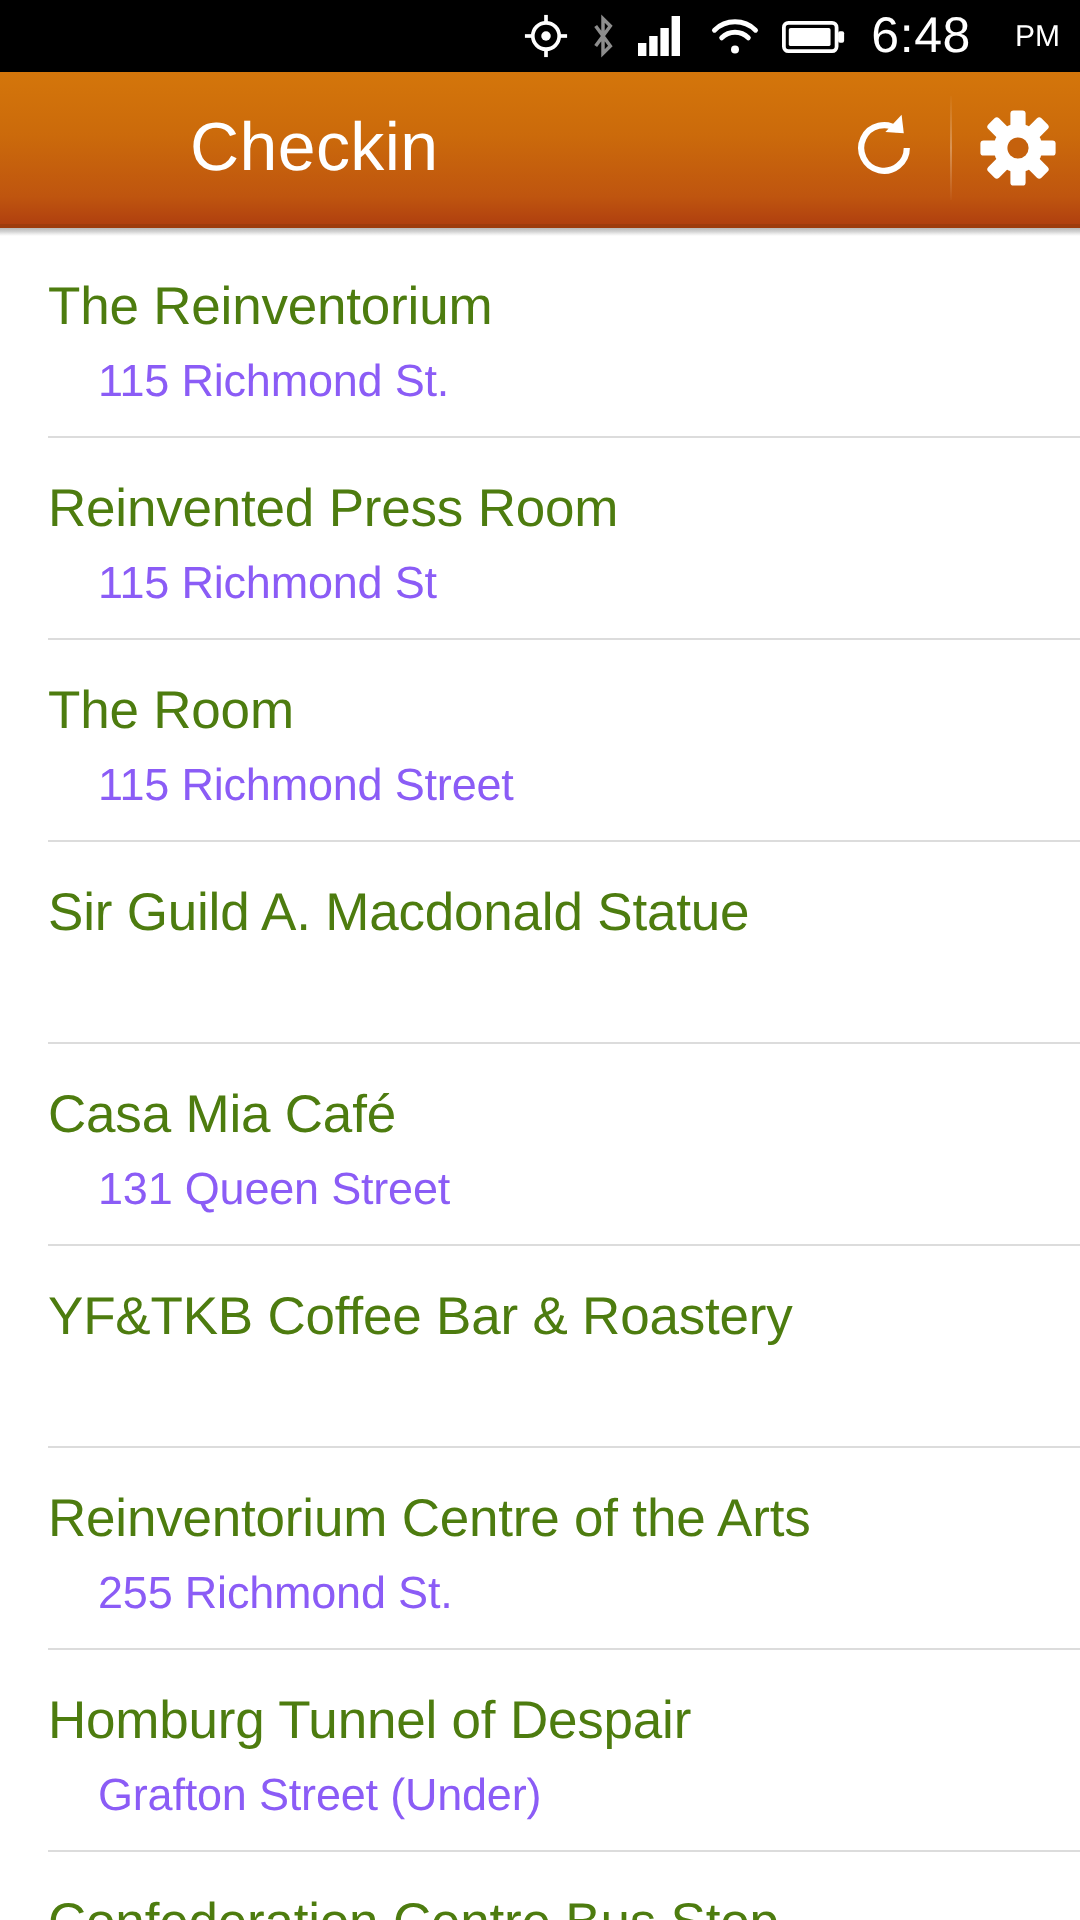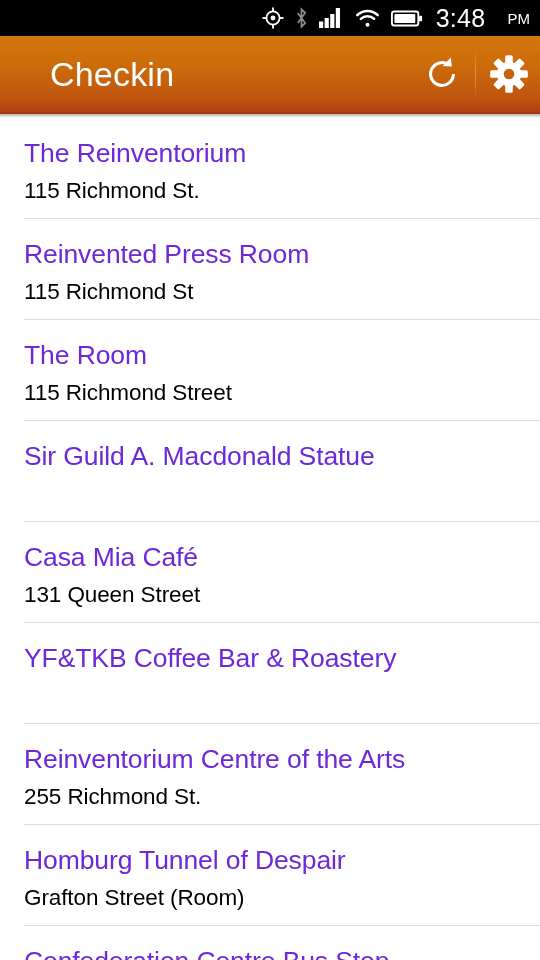--- a/index.html
+++ b/index.html
@@ -29,20 +29,21 @@
     margin-left:22px; line-height:1;
   }
 
   
   .appbar{
     height:78px; width:100%;
     background:linear-gradient(to bottom,#d4760b 0%,#cb6a0b 42%,#bf550f 82%,#b0400f 100%);
     display:flex; align-items:center;
     border-bottom:2px solid #9e3c0d;
     position:relative;
+    padding-left:45px;
   }
   .appbar-title{
     color:#ffffff; font-size:34px; font-weight:300;
     margin-left:50px; line-height:1; letter-spacing:.2px;
     white-space:nowrap;
   }
   .appbar-actions{
     margin-left:auto; display:flex; align-items:center; height:100%;
   }
   .act-btn{
@@ -68,36 +69,37 @@
     background:#fff;
   }
   .row{
     position:relative;
     height:101px;
     padding:0 14px 0 24px;
     display:flex; flex-direction:column; justify-content:flex-start;
     cursor:pointer;
   }
   .row-title{
-    color:#6d28d9;
+    color:#4d7c0f;
     font-size:26.5px;
     font-weight:400;
     line-height:1;
     margin-top:22px;
     white-space:nowrap;
     letter-spacing:-.1px;
   }
   .row-sub{
-    color:#000000;
+    color:#8b5cf6;
     font-size:22.5px;
     font-weight:400;
     line-height:1;
     margin-top:13px;
     white-space:nowrap;
     letter-spacing:-.1px;
+    margin-left:25px;
   }
   .row-sub:empty{ display:block; height:22px; }
   .row-divider{
     position:absolute; left:24px; right:0; bottom:0;
     height:1px; background:#dcdcdc;
   }
   .row:last-child .row-divider{ display:none; }
 </style>
 </head>
 <body>
@@ -134,21 +136,21 @@
         <circle cx="13" cy="16.6" r="2.1" fill="#ffffff"></circle>
       </svg>
 
       <svg class="sb-ico" width="32" height="19" viewBox="0 0 34 20">
         <rect x="1" y="2.5" width="28" height="15" rx="2.4" ry="2.4" fill="none" stroke="#ffffff" stroke-width="2"></rect>
         <rect x="3.6" y="5.2" width="22.2" height="9.6" rx="1" ry="1" fill="#ffffff"></rect>
         <rect x="29.8" y="7" width="3.2" height="6" rx="1" ry="1" fill="#ffffff"></rect>
       </svg>
     </div>
 
-    <span class="sb-time">3:48</span>
+    <span class="sb-time">6:48</span>
     <span class="sb-ampm">PM</span>
   </div>
 
   <div class="appbar">
     <div class="appbar-title">Checkin</div>
 
     <div class="appbar-actions">
       <div class="act-btn">
         <svg width="40" height="40" viewBox="0 0 40 40">
           <path d="M31.4 20 A11.4 11.4 0 1 1 27.0 11.0" fill="none" stroke="#ffffff" stroke-width="3.1" stroke-linecap="butt"></path>
@@ -218,21 +220,21 @@
     </div>
 
     <div class="row">
       <div class="row-title">Reinventorium Centre of the Arts</div>
       <div class="row-sub">255 Richmond St.</div>
       <div class="row-divider"></div>
     </div>
 
     <div class="row">
       <div class="row-title">Homburg Tunnel of Despair</div>
-      <div class="row-sub">Grafton Street (Room)</div>
+      <div class="row-sub">Grafton Street (Under)</div>
       <div class="row-divider"></div>
     </div>
 
     <div class="row">
       <div class="row-title">Confederation Centre Bus Stop</div>
 
     </div>
 
   </div>
 </div>

